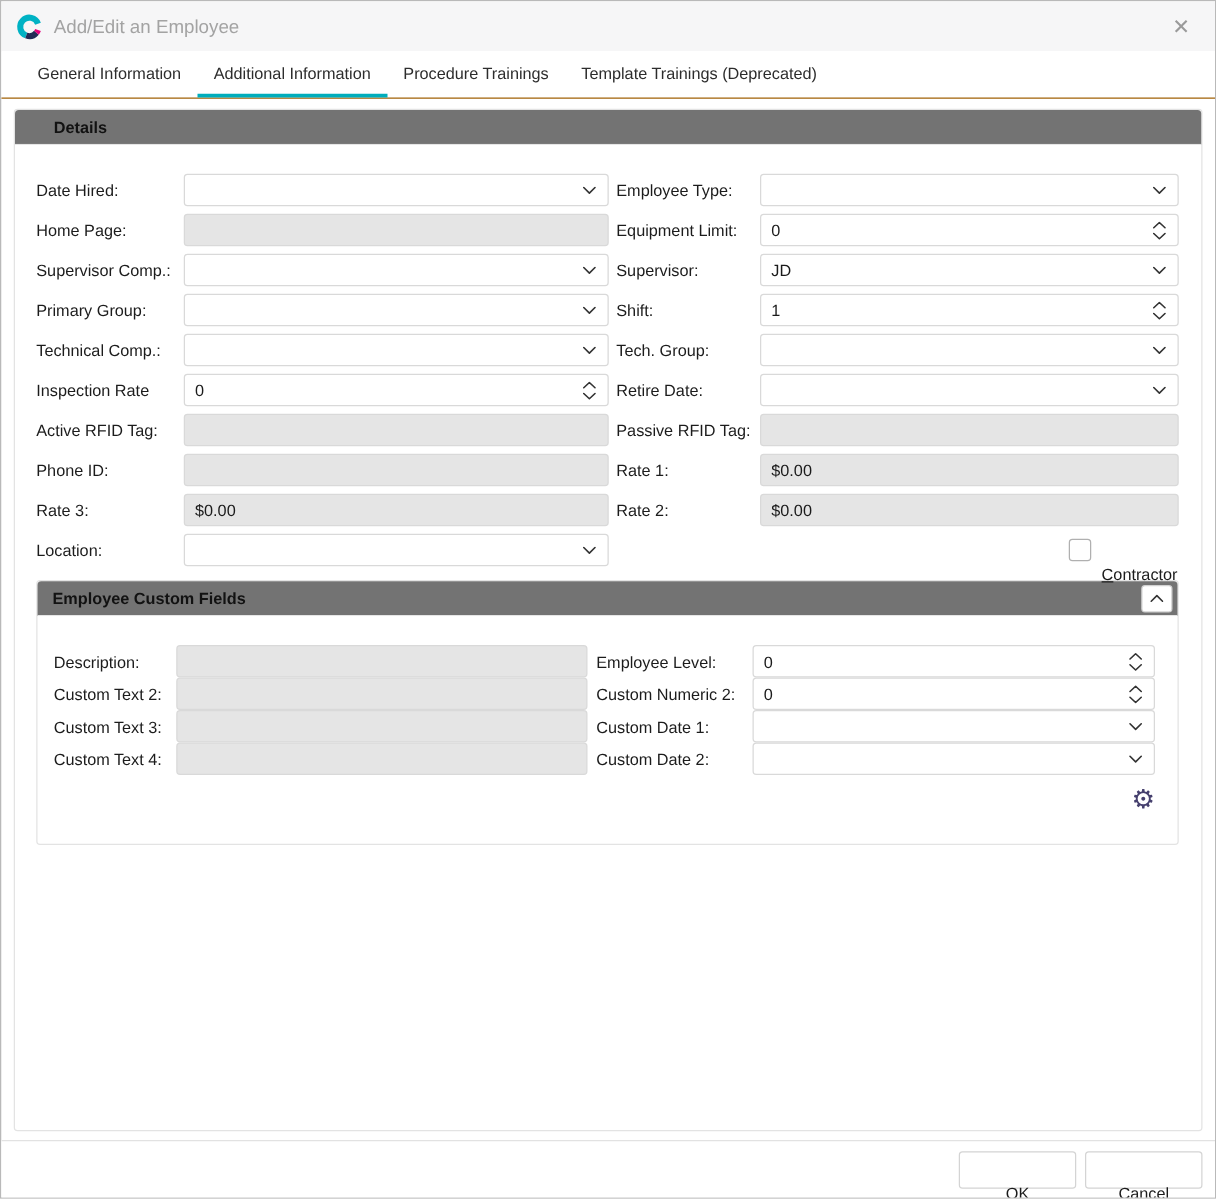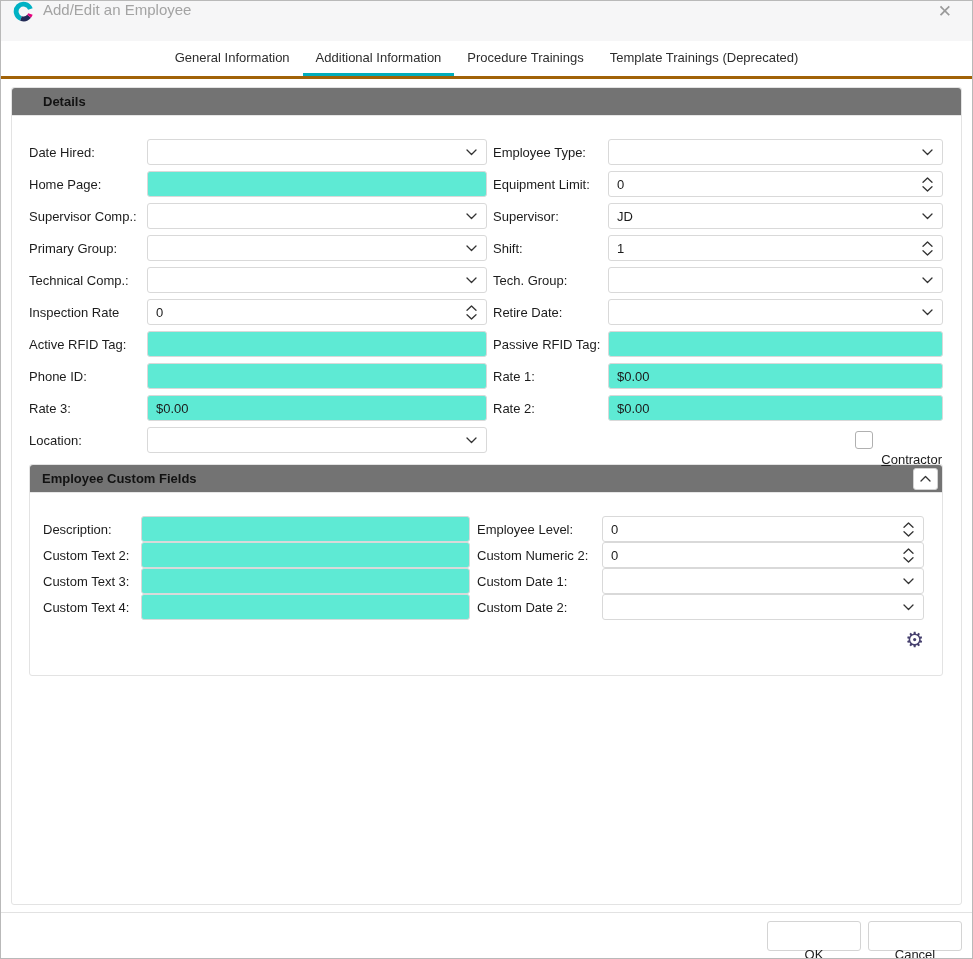--- a/index.html
+++ b/index.html
@@ -1,41 +1,41 @@
 <!DOCTYPE html>
 <html><head>
 <meta charset="utf-8">
 <style>
   *{box-sizing:border-box;margin:0;padding:0;}
   html,body{background:#e9e9e9;}
   body{font-family:"Liberation Sans","DejaVu Sans",sans-serif;}
   .window{position:relative;width:973px;height:959px;background:#fff;border:1px solid #b9b9b9;overflow:hidden;}
 
-  .titlebar{height:40px;background:#f6f6f7;display:flex;padding:0 12px;gap:9px;}
+  .titlebar{height:40px;background:#f6f6f7;display:flex;align-items:center;padding:0 12px;gap:9px;}
   .logo{display:flex;flex:none;}
   .title{font-size:15px;color:#a3a3a3;}
   .close{margin-left:auto;color:#9a9a9a;font-size:17px;line-height:1;padding:2px 8px;}
 
-  .tabbar{display:flex;align-items:stretch;height:38px;padding:0 16px;background:#fff;border-bottom:3px solid #a16207;justify-content:center;}
+  .tabbar{display:flex;align-items:stretch;height:38px;padding:0 16px;background:#fff;border-bottom:1px solid #a16207;}
   .tab{display:flex;align-items:center;padding:0 13px;font-size:13px;color:#2d2d2d;border-bottom:3px solid transparent;white-space:nowrap;}
   .tab.active{border-bottom-color:#00adbc;}
 
   .content{padding:8px 10px 0 10px;}
   .group{border:1px solid #e3e3e3;border-radius:3px;background:#fff;}
   .group-header{height:28px;background:#737373;border-bottom:1px solid #e6e6e6;display:flex;align-items:center;font-size:13px;font-weight:bold;color:#121212;border-radius:3px 3px 0 0;}
 
   .details-group{height:818px;}
   .details-group>.group-header{padding:0 8px 0 31px;}
   .details-body{padding:23px 18px 0 17px;}
 
   .form-grid{display:grid;grid-template-columns:118px 340px 121px 1fr;grid-auto-rows:26px;row-gap:6px;align-items:center;}
   .flabel{font-size:13px;color:#1c1c1c;white-space:nowrap;}
   .rlabel{padding-left:6px;}
   .ctl{height:26px;display:flex;}
-  .tb{width:100%;height:26px;border:1px solid #d9d9d9;border-radius:3px;padding:0 8px;font-size:13px;color:#1b1b1b;background:#5eead4;outline:none;font-family:inherit;}
+  .tb{width:100%;height:26px;border:1px solid #d9d9d9;border-radius:3px;padding:0 8px;font-size:13px;color:#1b1b1b;background:#e5e5e5;outline:none;font-family:inherit;}
   .combo,.spin{width:100%;height:26px;border:1px solid #d9d9d9;border-radius:3px;background:#fff;display:flex;align-items:center;justify-content:space-between;padding:0 9px 0 8px;}
   .cval{font-size:13px;color:#1b1b1b;white-space:nowrap;}
   .icon{display:flex;align-items:center;flex:none;}
   .cbx-wrap{grid-column:4;display:flex;justify-content:flex-end;align-items:center;gap:8px;padding-right:1px;}
   .cb{width:18px;height:18px;border:1px solid #b0b0b0;border-radius:3px;background:#fff;flex:none;}
   .mnemonic{display:block;font-size:13px;color:#1b1b1b;margin-top:38px;}
   .mnemonic::first-letter{text-decoration:underline;}
 
   .custom-group{margin-top:11px;}
   .custom-group>.group-header{padding:0 4px 0 12px;}

